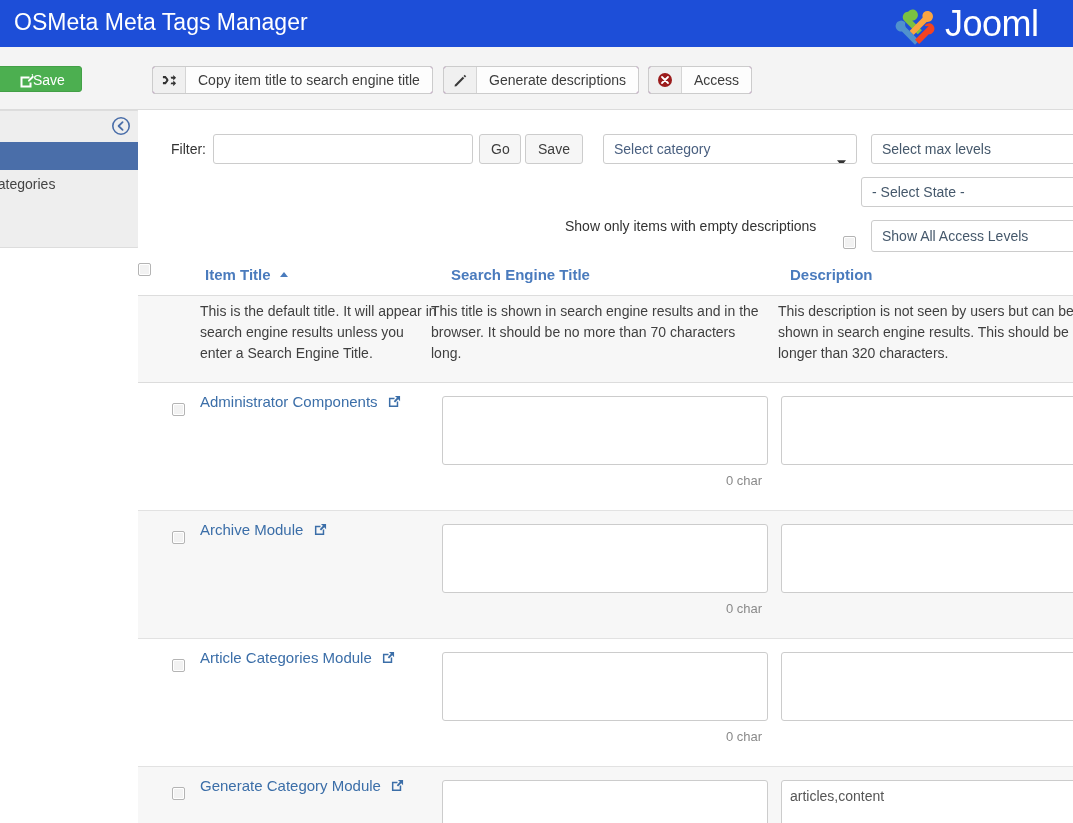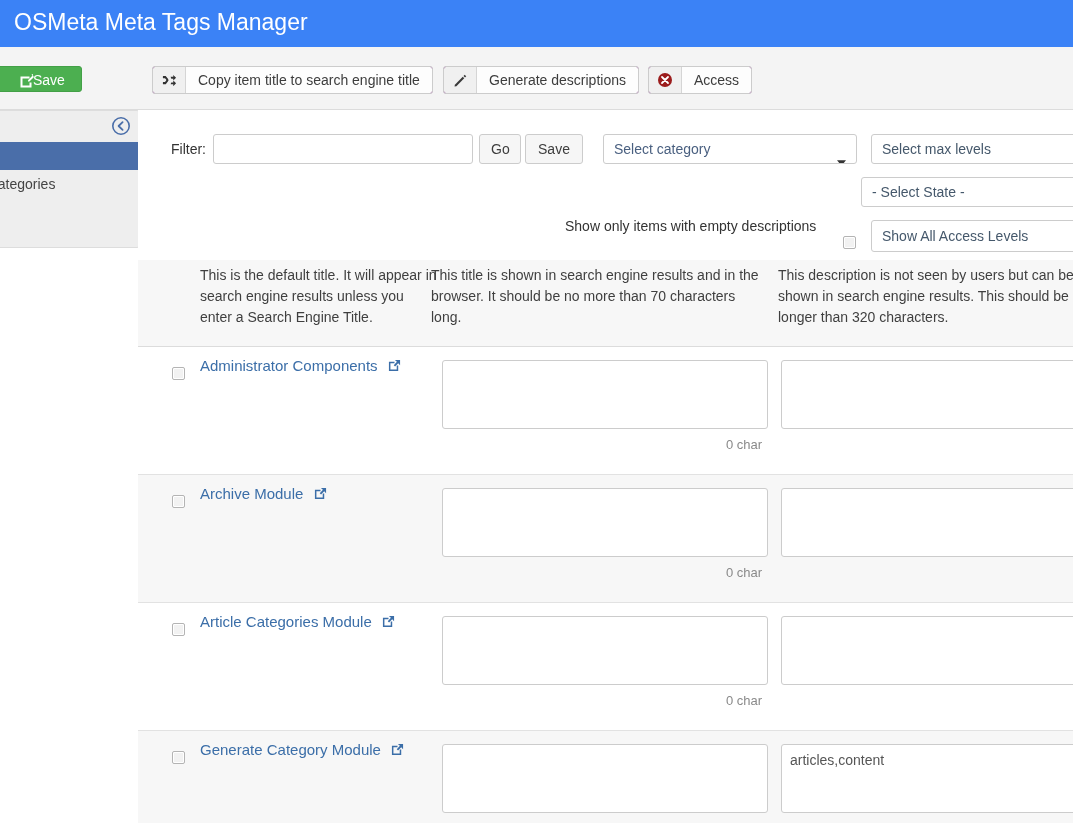--- a/index.html
+++ b/index.html
@@ -15,21 +15,21 @@
     font-size: 14px;
     color: #333333;
   }
 
   
   .header {
     position: absolute;
     left: 0; top: 0;
     width: 1073px;
     height: 57px;
-    background: #3b82f6;
+    background: #1d4ed8;
     overflow: hidden;
     text-align: right;
   }
   .header-title {
     position: absolute;
     left: 14px;
     top: 9px;
     font-size: 23px;
     color: #ffffff;
     font-weight: normal;
@@ -347,20 +347,31 @@
     color: #8a8a8a;
     white-space: nowrap;
   }
   .cc-set  { left: 588px; }
 </style>
 </head>
 <body>
 
 <div class="header">
   <div class="header-title">OSMeta Meta Tags Manager</div>
+  <div class="brand">
+    <span class="brand-logo">
+      <svg width="44" height="44" viewBox="0 0 64 64">
+        <path d="M22 14a8 8 0 1 1 6 13l14 14-6 6-20-20a8 8 0 0 1 6-13z" fill="#7ac143"></path>
+        <path d="M44 16a8 8 0 1 1 5 13L30 48l-6-6 19-19a8 8 0 0 1 1-7z" fill="#f9a541"></path>
+        <path d="M18 30a8 8 0 1 0-5 13l19 19 6-6-19-19a8 8 0 0 1-1-7z" fill="#5091cd"></path>
+        <path d="M46 34a8 8 0 1 1 6 13l-14 14-6-6 20-20a8 8 0 0 1-6-1z" fill="#f44321"></path>
+      </svg>
+    </span>
+    <span class="brand-text">Jooml</span>
+  </div>
 </div>
 
 <div class="toolbar">
   <div class="btn-save">
     <span class="ic">
       <svg width="16" height="16" viewBox="0 0 16 16">
         <path d="M1.5 3.5h9v2h-7v7h7v-3h2v5h-11z" fill="#ffffff"></path>
         <path d="M9 7.2l4.6-4.6 1.4 1.4L10.4 8.6H9z" fill="#ffffff"></path>
         <path d="M12.6 1.2l1.1-.3.5 1.6-1.1.2z" fill="#ffffff"></path>
       </svg>
@@ -447,20 +458,29 @@
     <div class="sel" id="sel-access">
       <span>Show All Access Levels</span>
     </div>
 
     <span class="empty-desc-label">Show only items with empty descriptions</span>
     <span class="cb empty-desc-cb"></span>
   </div>
 
   <div class="tbl">
 
+    <div class="thead-row">
+      <span class="cb th-check"></span>
+      <span class="th" id="th-item">
+        <span>Item Title</span>
+        <span class="sort-caret"></span>
+      </span>
+      <span class="th" id="th-set">Search Engine Title</span>
+      <span class="th" id="th-desc">Description</span>
+    </div>
 
     <div class="help-row">
       <div class="help-cell" id="help-item">This is the default title. It will appear in search engine results unless you enter a Search Engine Title.</div>
       <div class="help-cell" id="help-set">This title is shown in search engine results and in the browser. It should be no more than 70 characters long.</div>
       <div class="help-cell" id="help-desc">This description is not seen by users but can be shown in search engine results. This should be no longer than 320 characters.</div>
     </div>
 
     <div class="row">
       <span class="cb row-cb"></span>
       <span class="row-title">

